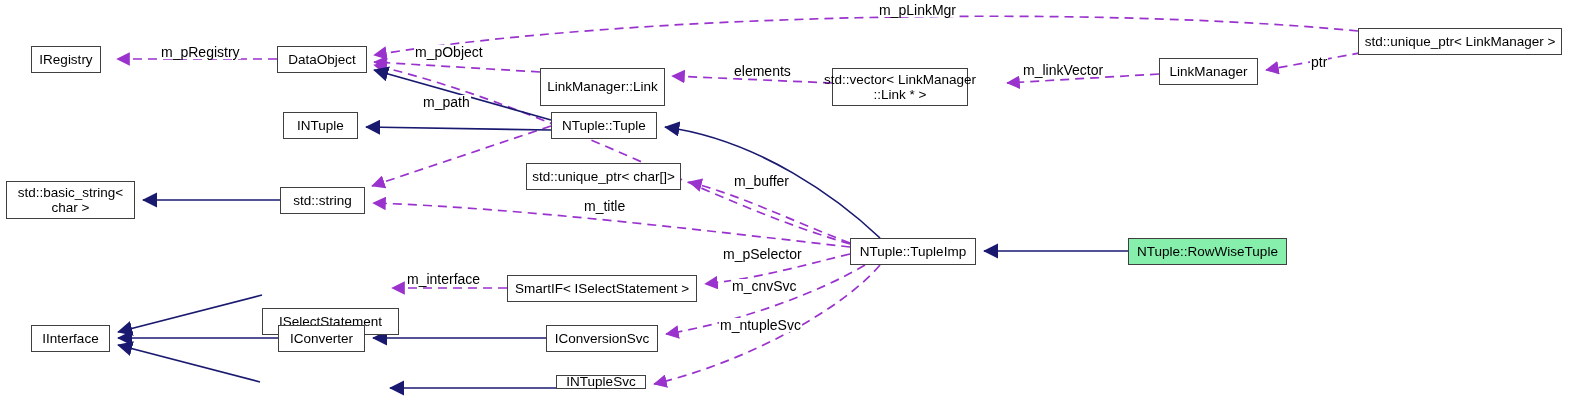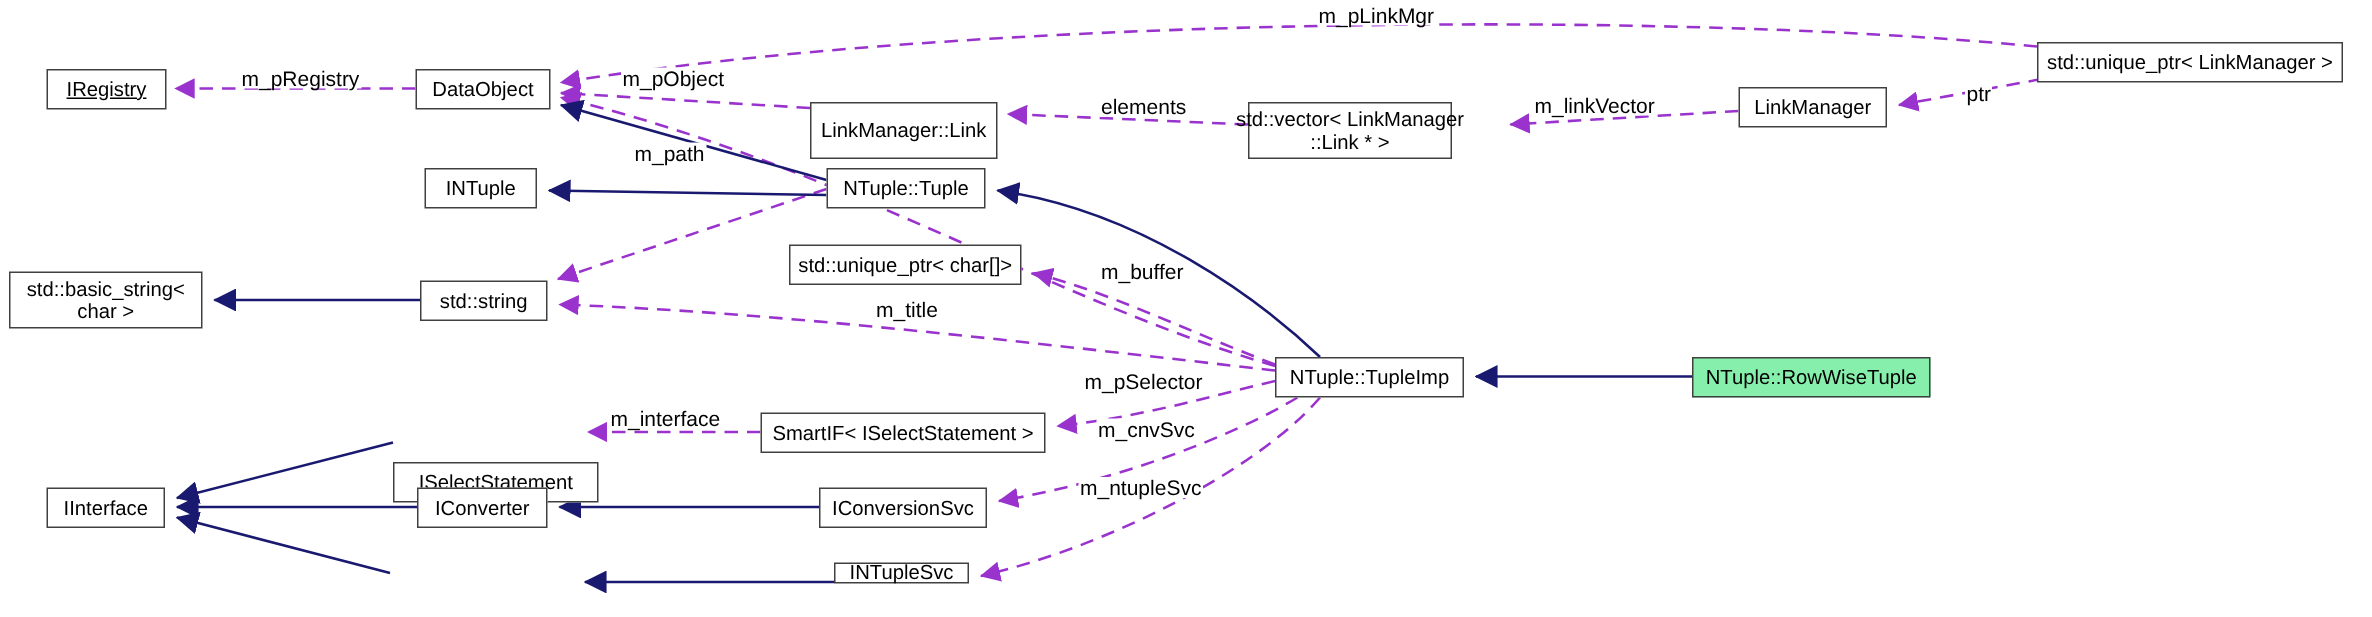--- a/index.html
+++ b/index.html
@@ -118,21 +118,21 @@
       <path d="M 278 338 L 118 338" stroke="#191970" stroke-width="1.7" fill="none" marker-end="url(#arrow-inherit)"></path>
 
       <path d="M 260 382 L 118 345" stroke="#191970" stroke-width="1.7" fill="none" marker-end="url(#arrow-inherit)"></path>
 
       <path d="M 546 338 L 373 338" stroke="#191970" stroke-width="1.7" fill="none" marker-end="url(#arrow-inherit)"></path>
 
       <path d="M 556 388 L 390 388" stroke="#191970" stroke-width="1.7" fill="none" marker-end="url(#arrow-inherit)"></path>
     </g>
   </svg>
 
-  <div class="node" style="left:31px;top:46px;width:80px;height:27px;text-decoration:underline;">
+  <div class="node" style="left:31px;top:46px;width:70px;height:27px;">
     <span>IRegistry</span>
   </div>
 
   <div class="node" style="left:277px;top:46px;width:90px;height:27px;">
     <span>DataObject</span>
   </div>
 
   <div class="node" style="left:540px;top:68px;width:125px;height:38px;">
     <span>LinkManager::Link</span>
   </div>

